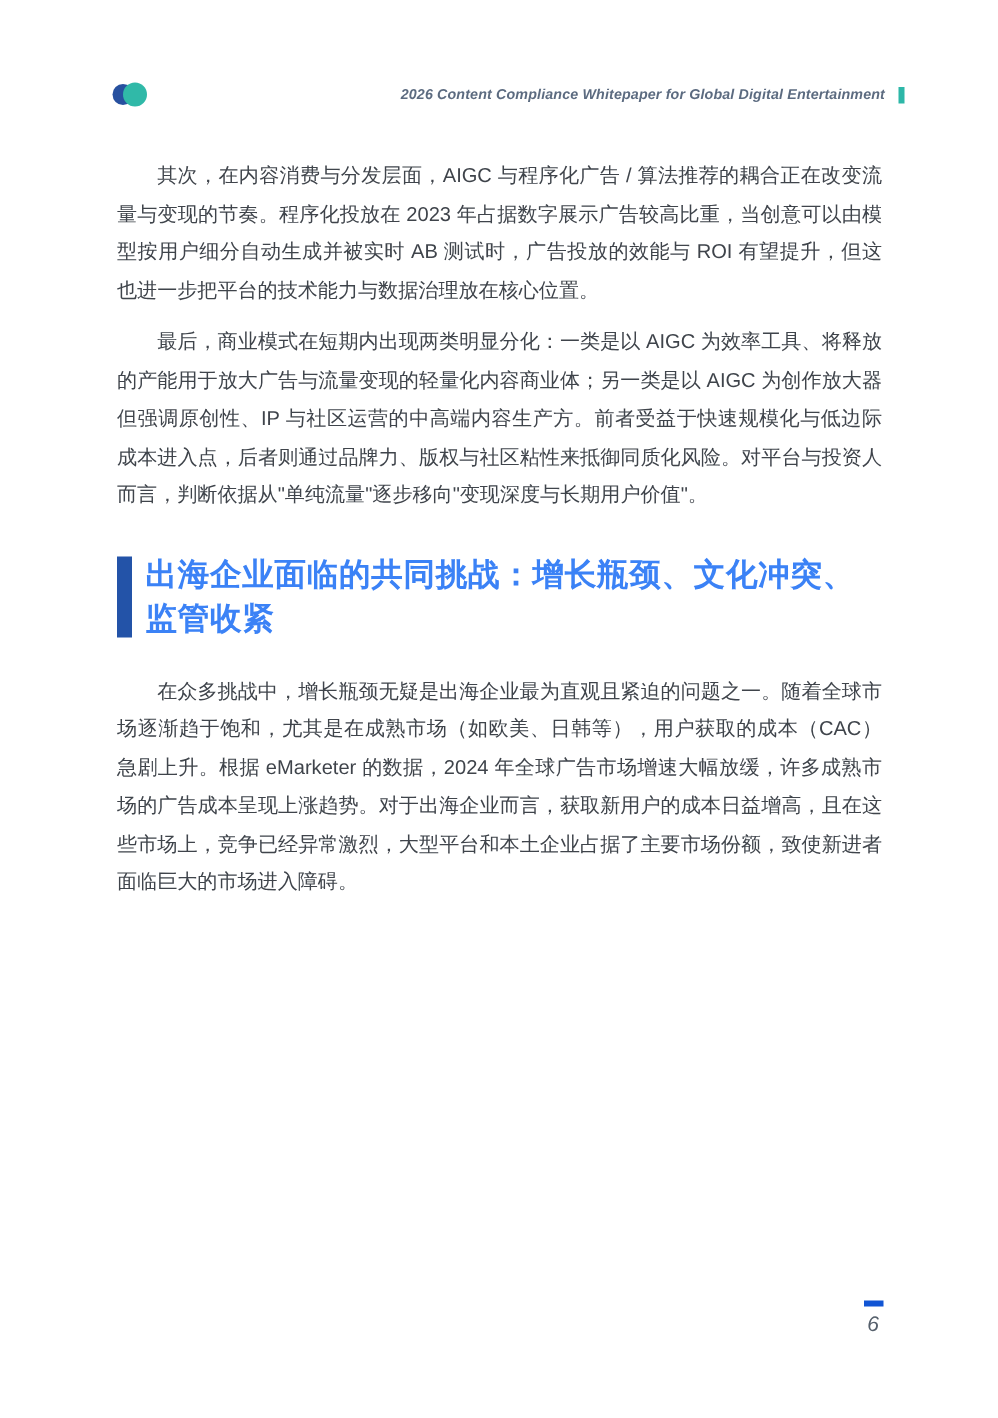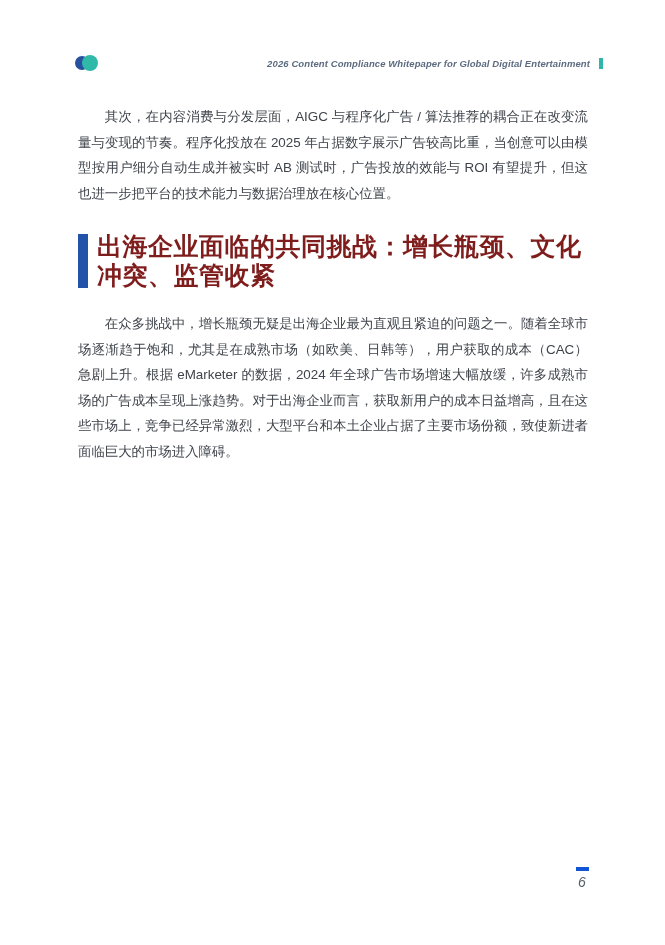--- a/index.html
+++ b/index.html
@@ -76,24 +76,24 @@
     align-items: stretch;
     margin: 26px 0 21px 0;
   }
   .heading-bar {
     flex: 0 0 auto;
     width: 10px;
     background: #2353a8;
     margin: 2px 9px 2px 0;
   }
   .section-heading h2 {
-    font-size: 25px;
+    font-size: 21px;
     line-height: 29px;
     font-weight: 700;
-    color: #7f1d1d;
+    color: #3b82f6;
     letter-spacing: 0.5px;
   }
   
   .footer {
     position: absolute;
     top: 867px;
     left: 569px;
     width: 26px;
     display: flex;
     flex-direction: column;
@@ -120,21 +120,22 @@
       <span class="logo-c1"></span>
       <span class="logo-c2"></span>
     </div>
     <div class="header-right">
       <span class="header-title">2026 Content Compliance Whitepaper for Global Digital Entertainment</span>
       <span class="header-bar"></span>
     </div>
   </div>
 
   <div class="content">
-    <p>其次，在内容消费与分发层面，AIGC 与程序化广告 / 算法推荐的耦合正在改变流量与变现的节奏。程序化投放在 2025 年占据数字展示广告较高比重，当创意可以由模型按用户细分自动生成并被实时 AB 测试时，广告投放的效能与 ROI 有望提升，但这也进一步把平台的技术能力与数据治理放在核心位置。</p>
+    <p>其次，在内容消费与分发层面，AIGC 与程序化广告 / 算法推荐的耦合正在改变流量与变现的节奏。程序化投放在 2023 年占据数字展示广告较高比重，当创意可以由模型按用户细分自动生成并被实时 AB 测试时，广告投放的效能与 ROI 有望提升，但这也进一步把平台的技术能力与数据治理放在核心位置。</p>
+    <p>最后，商业模式在短期内出现两类明显分化：一类是以 AIGC 为效率工具、将释放的产能用于放大广告与流量变现的轻量化内容商业体；另一类是以 AIGC 为创作放大器但强调原创性、IP 与社区运营的中高端内容生产方。前者受益于快速规模化与低边际成本进入点，后者则通过品牌力、版权与社区粘性来抵御同质化风险。对平台与投资人而言，判断依据从"单纯流量"逐步移向"变现深度与长期用户价值"。</p>
 
     <div class="section-heading">
       <span class="heading-bar"></span>
       <h2>出海企业面临的共同挑战：增长瓶颈、文化冲突、监管收紧</h2>
     </div>
 
     <p>在众多挑战中，增长瓶颈无疑是出海企业最为直观且紧迫的问题之一。随着全球市场逐渐趋于饱和，尤其是在成熟市场（如欧美、日韩等），用户获取的成本（CAC）急剧上升。根据 eMarketer 的数据，2024 年全球广告市场增速大幅放缓，许多成熟市场的广告成本呈现上涨趋势。对于出海企业而言，获取新用户的成本日益增高，且在这些市场上，竞争已经异常激烈，大型平台和本土企业占据了主要市场份额，致使新进者面临巨大的市场进入障碍。</p>
   </div>
 
   <div class="footer">

